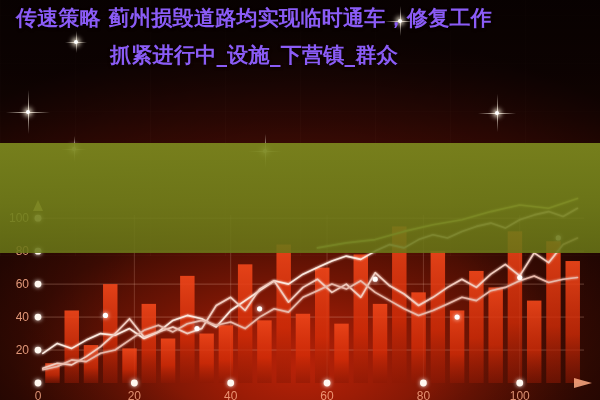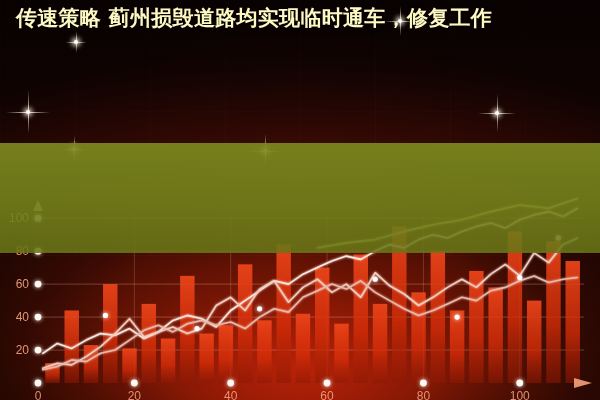--- a/index.html
+++ b/index.html
@@ -45,21 +45,21 @@
   #chart{position:absolute;left:0;top:0;width:600px;height:400px;}
 
   
   .title-band{
     position:absolute;left:0;width:600px;
     background:linear-gradient(180deg, rgba(124,136,30,0.93) 0%, rgba(116,128,26,0.90) 55%, rgba(104,116,22,0.88) 100%);
     mix-blend-mode:normal;
   }
   .title-text{
     position:absolute;left:0;width:508px;
-    text-align:center;color:#fef9c3;
+    text-align:center;color:#8b5cf6;
     font-weight:700;
     font-size:21px;line-height:37px;
     letter-spacing:.3px;
     text-shadow:0 1px 3px rgba(0,0,0,.55);
     font-family:"DejaVu Sans","Liberation Sans",sans-serif;
   }
   .tl1{top:0px;}
   .tl2{top:37px;}
 </style>
 </head>
@@ -214,14 +214,15 @@
         <text x="29" y="354.03703703703707" text-anchor="end" font-family="&quot;Liberation Sans&quot;, sans-serif" font-size="12" fill="rgba(255,175,140,0.85)">20</text>
         <text x="29" y="321.0740740740741" text-anchor="end" font-family="&quot;Liberation Sans&quot;, sans-serif" font-size="12" fill="rgba(255,175,140,0.85)">40</text>
         <text x="29" y="288.1111111111111" text-anchor="end" font-family="&quot;Liberation Sans&quot;, sans-serif" font-size="12" fill="rgba(255,175,140,0.85)">60</text>
         <text x="29" y="255.14814814814815" text-anchor="end" font-family="&quot;Liberation Sans&quot;, sans-serif" font-size="12" fill="rgba(255,175,140,0.85)">80</text>
         <text x="29" y="222.1851851851852" text-anchor="end" font-family="&quot;Liberation Sans&quot;, sans-serif" font-size="12" fill="rgba(226,216,160,0.80)">100</text>
       </g>
   </svg>
 
   <div class="title-band" style="top: 143px; height: 110px;"></div>
   <div class="title-text tl1">传速策略 蓟州损毁道路均实现临时通车，修复工作</div>
+  <div class="title-text tl2">抓紧进行中_设施_下营镇_群众</div>
 
 </div>
 
 </body></html>

